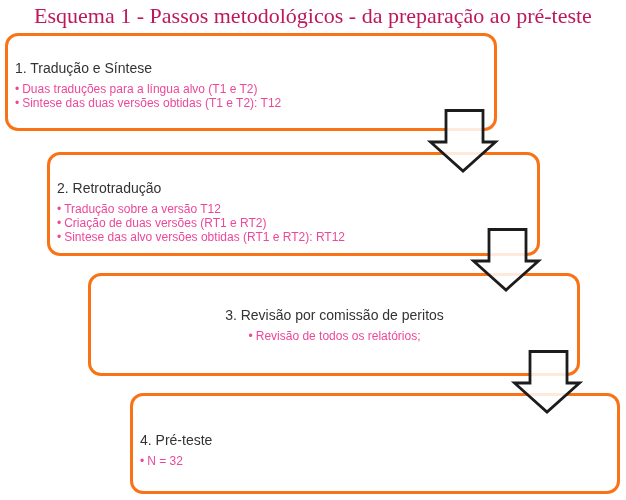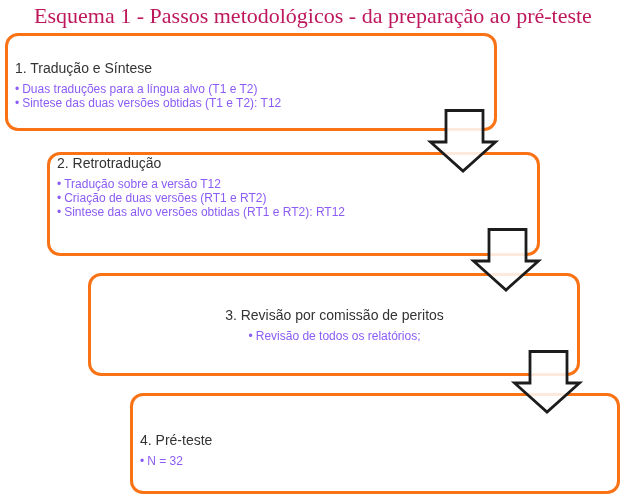--- a/index.html
+++ b/index.html
@@ -33,40 +33,40 @@
     position: absolute;
     box-sizing: border-box;
     background: #ffffff;
     border: 3px solid #f97316;
     border-radius: 13px;
     padding-left: 7px;
     padding-right: 6px;
     z-index: 1;
   }
   .box1 { left: 5px;   top: 33px;  width: 492px; height: 98px;  padding-top: 24px; }
-  .box2 { left: 47px;  top: 152px; width: 493px; height: 104px; }
+  .box2 { left: 47px;  top: 152px; width: 493px; height: 104px; padding-top: 25px; }
   .box3 { left: 88px;  top: 273px; width: 492px; height: 103px; padding-top: 31px; text-align: center; }
   .box4 { left: 130px; top: 393px; width: 490px; height: 101px; padding-top: 36px; }
   .box h2 {
     margin: 0 0 5px 0;
     font-size: 14px;
     line-height: 17px;
     font-weight: normal;
     color: #333333;
     white-space: nowrap;
   }
   .box ul {
     margin: 0;
     padding: 0;
     list-style: none;
   }
   .box li {
     font-size: 12px;
     line-height: 14px;
-    color: #8b5cf6;
+    color: #ec4899;
     white-space: nowrap;
   }
   .bullet-marker {
     display: inline-block;
     margin-right: 3px;
     font-size: 12px;
   }
   .arrow {
     position: absolute;
     width: 68px;

